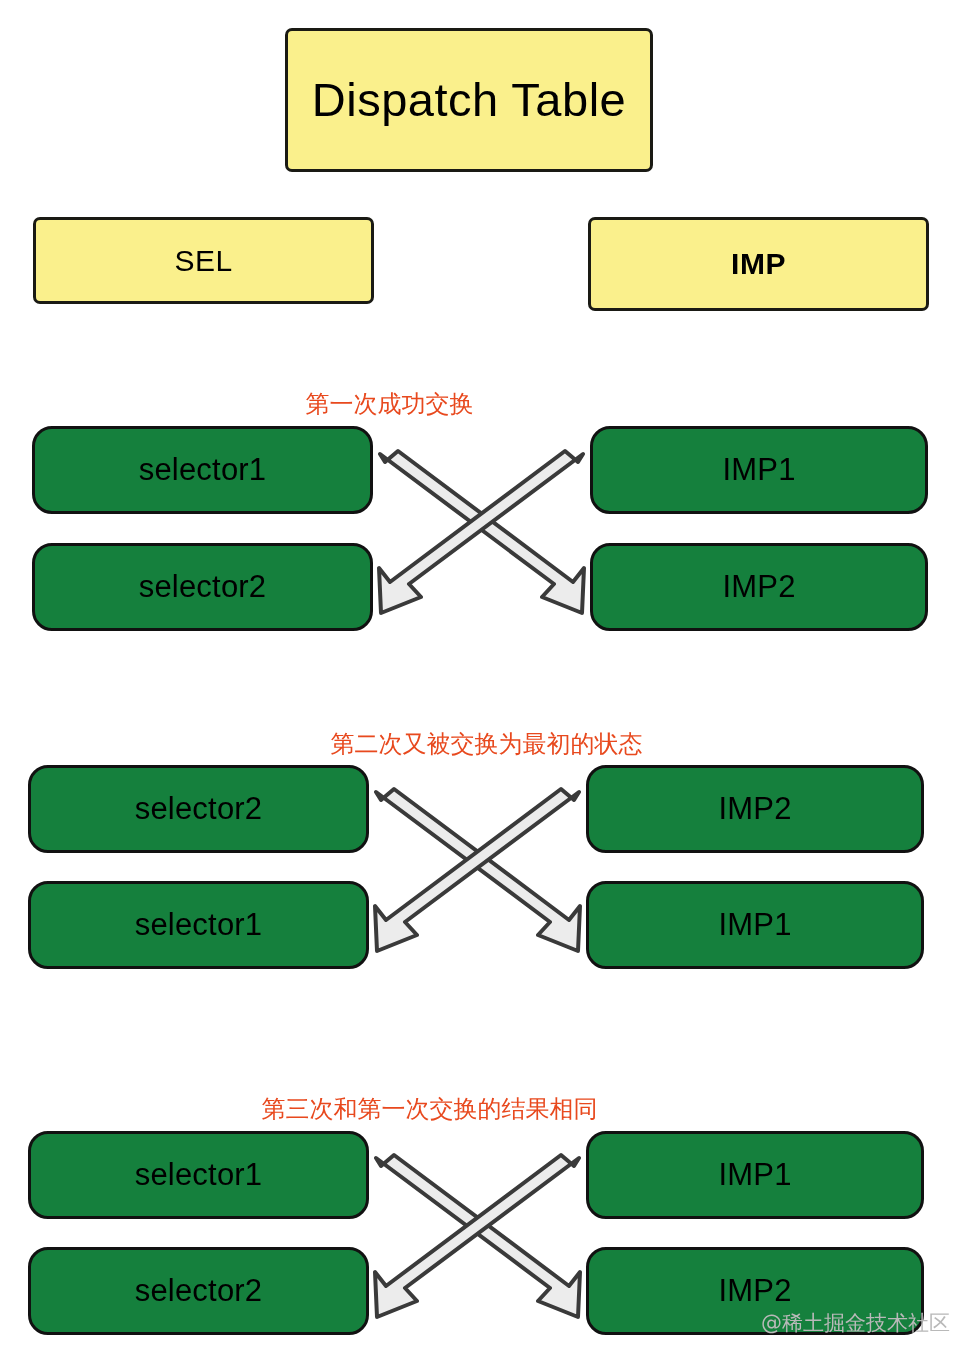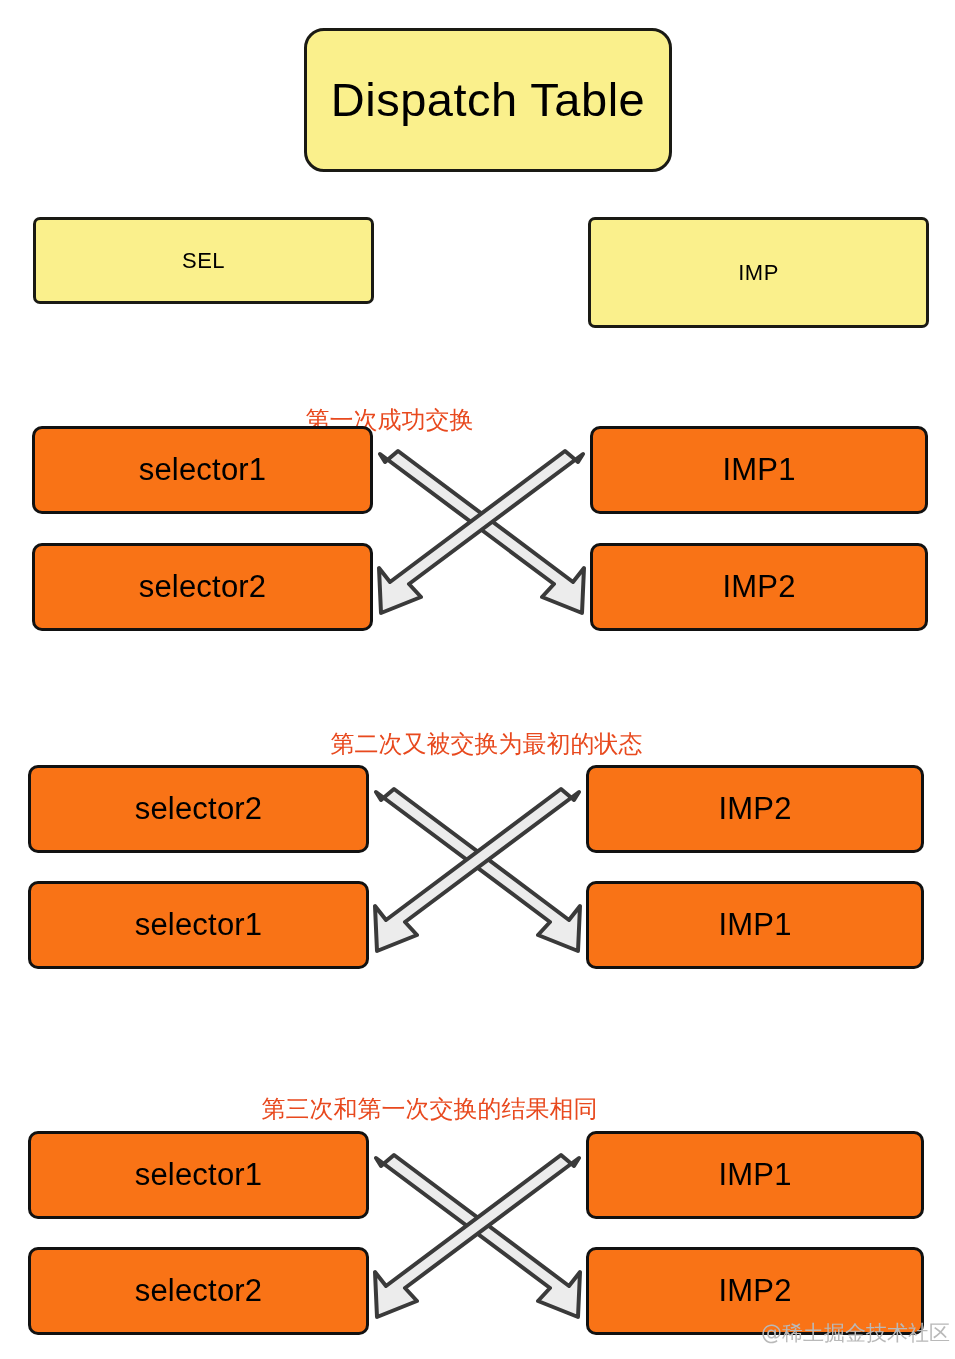--- a/index.html
+++ b/index.html
@@ -34,32 +34,32 @@
 
   
   .box.yellow {
     background: #faf08c;
     border: 3px solid #1a1a14;
     border-radius: 7px;
   }
 
   
   .box.plain {
-    background: #f97316;
+    background: #15803d;
     border: 3px solid #111111;
-    border-radius: 10px;
+    border-radius: 20px;
   }
 
   .title-box {
     font-size: 47px;
     letter-spacing: 0.5px;
   }
 
   .col-head {
-    font-size: 22px;
+    font-size: 30px;
     letter-spacing: 0.5px;
   }
 
   .item-box {
     font-size: 31px;
     letter-spacing: 0.2px;
   }
 
   .caption {
     position: absolute;
@@ -74,35 +74,34 @@
     position: absolute;
     pointer-events: none;
   }
 
   .watermark {
     position: absolute;
     color: #b9b9b9;
     font-size: 21px;
     white-space: nowrap;
     font-family: "DejaVu Sans", "Liberation Sans", sans-serif;
-    margin-top: 10px;
   }
 </style>
 </head>
 <body>
 
 <div id="canvas">
 
-  <div class="box yellow title-box" style="left:304px; top:28px; width:368px; height:144px;border-radius:20px;">Dispatch Table</div>
+  <div class="box yellow title-box" style="left:285px; top:28px; width:368px; height:144px;">Dispatch Table</div>
 
   <div class="box yellow col-head" style="left:33px; top:217px; width:341px; height:87px;">SEL</div>
 
-  <div class="box yellow col-head" style="left:588px; top:217px; width:341px; height:111px;">IMP</div>
+  <div class="box yellow col-head" style="left:588px; top:217px; width:341px; height:94px;font-weight:bold;">IMP</div>
 
-  <div class="caption" style="left:0px; top:404px; width:779px;">第一次成功交换</div>
+  <div class="caption" style="left:0px; top:388px; width:779px;">第一次成功交换</div>
 
   <div class="box plain item-box" style="left:32px; top:426px; width:341px; height:88px;">selector1</div>
   <div class="box plain item-box" style="left:32px; top:543px; width:341px; height:88px;">selector2</div>
 
   <div class="box plain item-box" style="left:590px; top:426px; width:338px; height:88px;">IMP1</div>
   <div class="box plain item-box" style="left:590px; top:543px; width:338px; height:88px;">IMP2</div>
 
   <svg class="swap-svg" style="left:373px; top:440px;" width="217" height="185" viewBox="0 0 217 185">
 
     <polygon points="12,22 25,11 200,142 211,128 209,173 169,157 181,144 7,14" fill="#ececec" stroke="#3a3a3a" stroke-width="4" stroke-linejoin="round" transform="translate(0,0)"></polygon>

